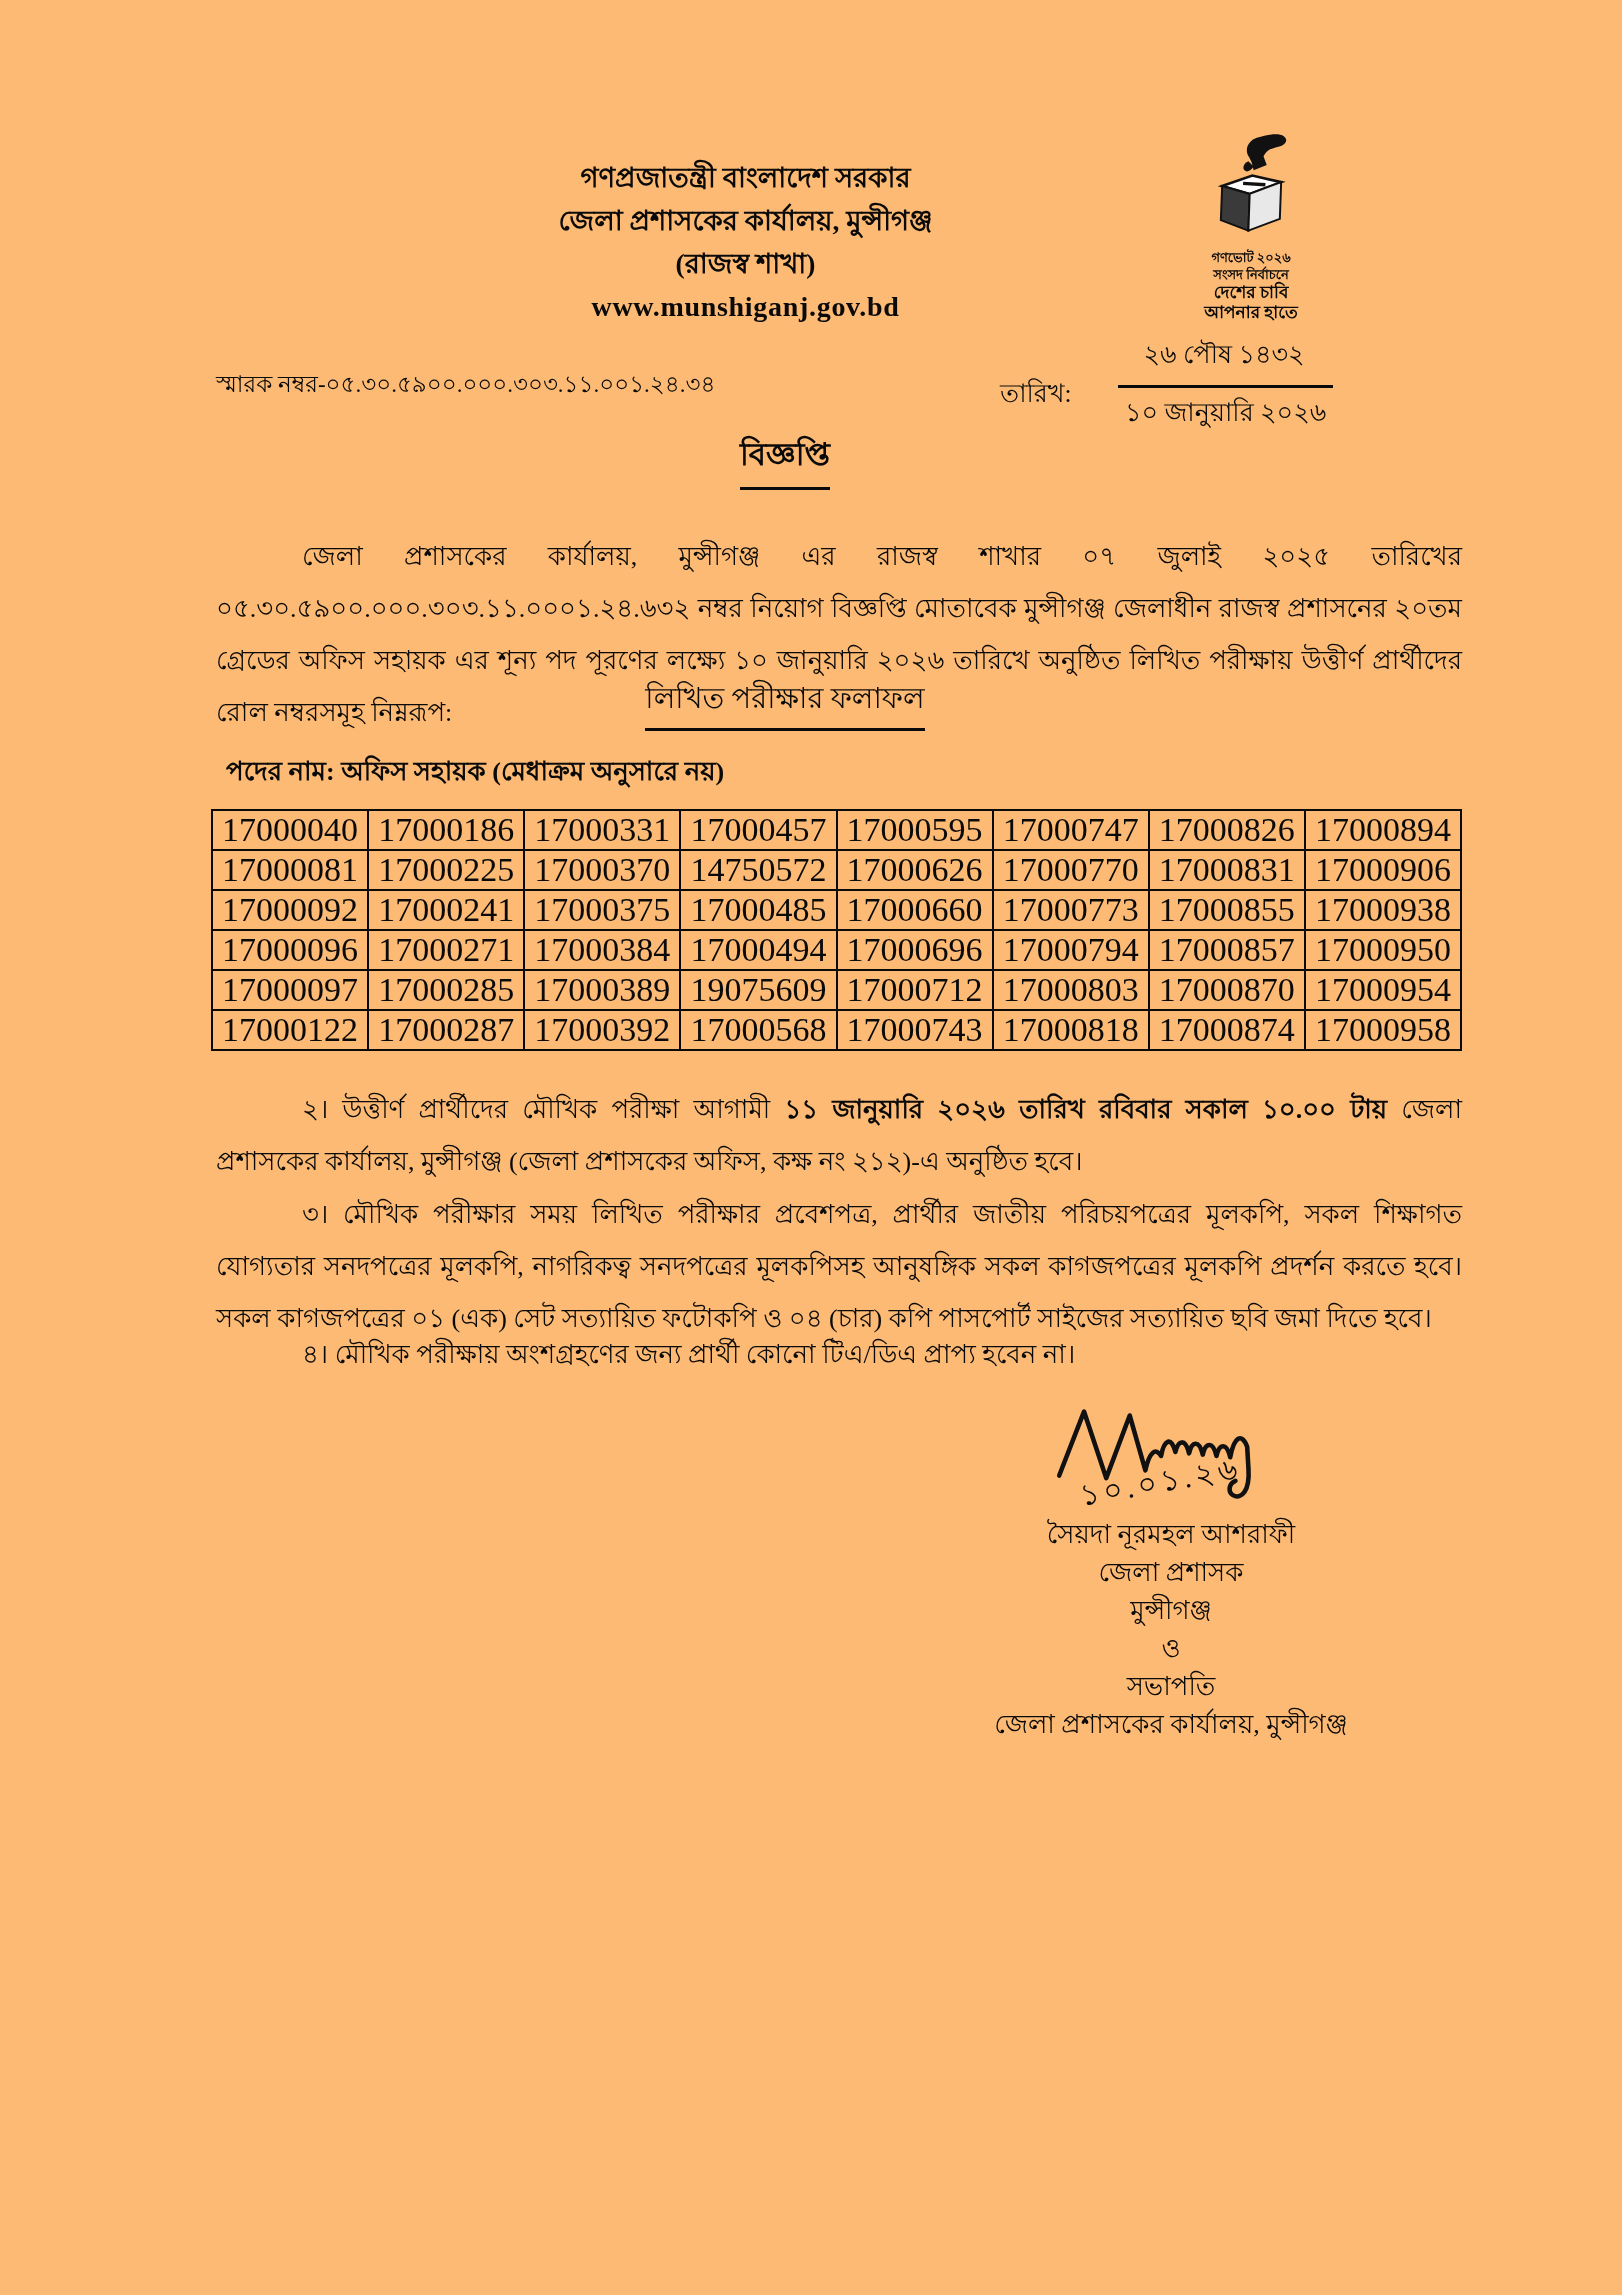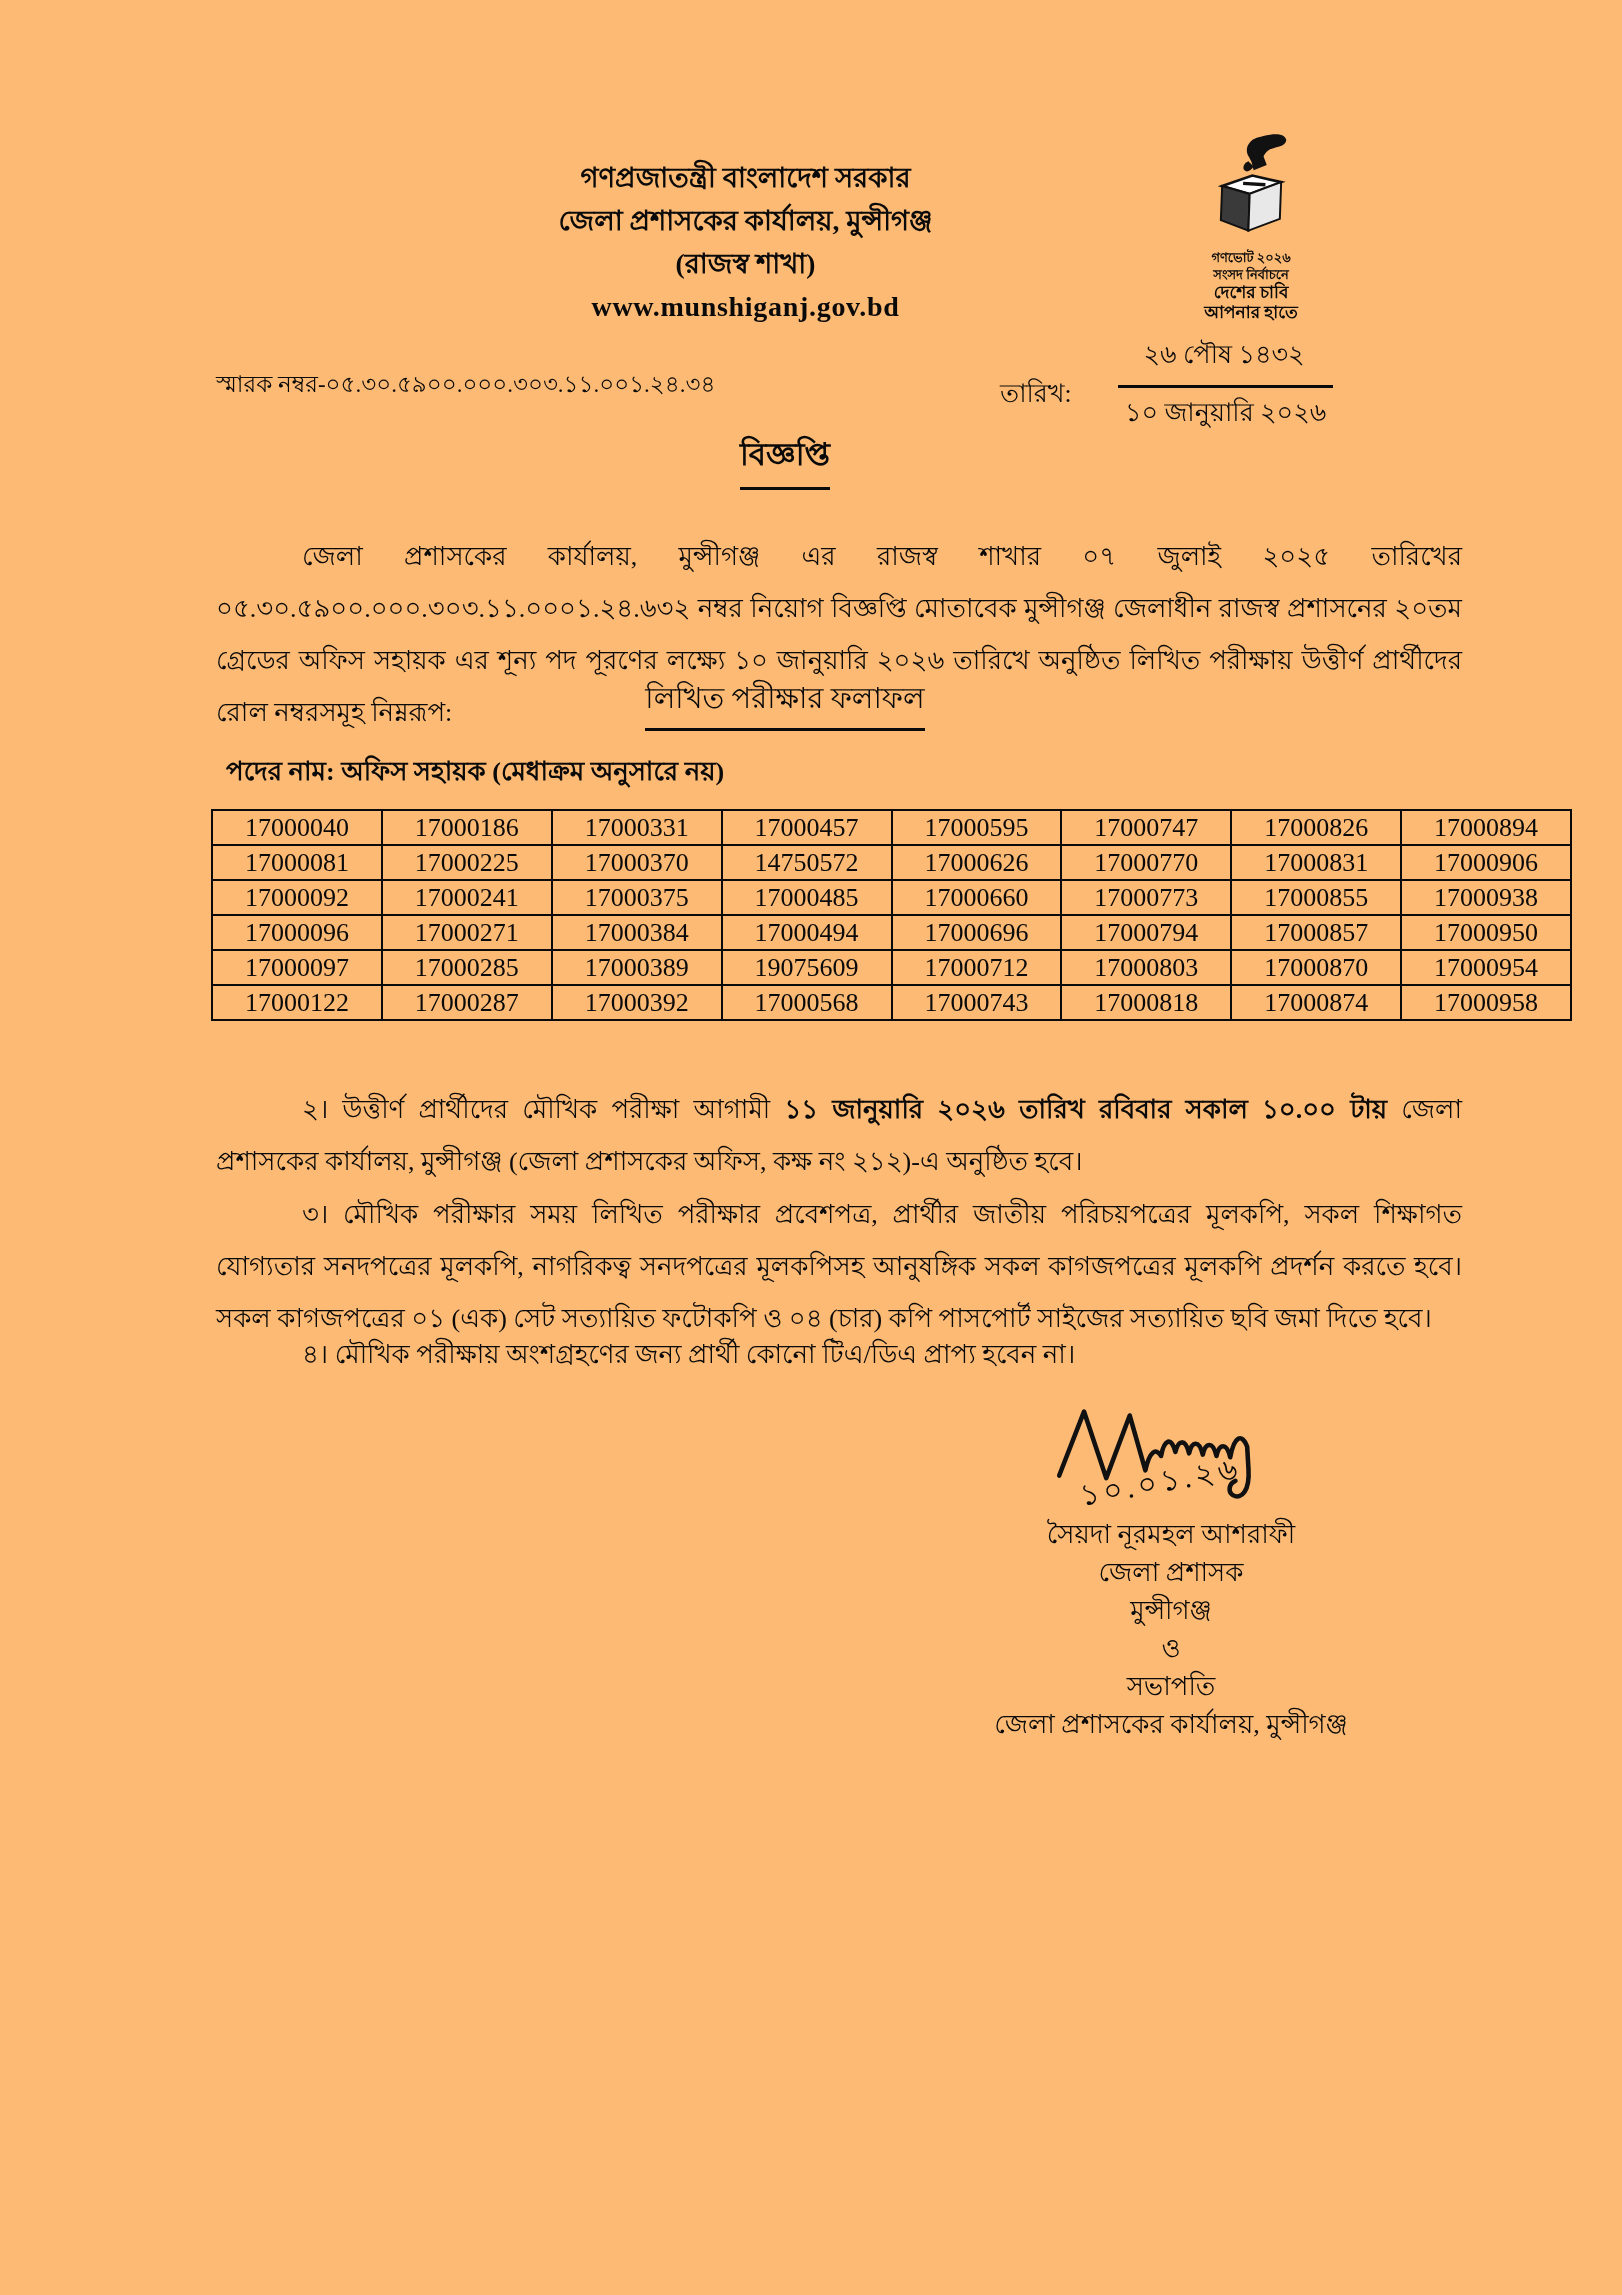--- a/index.html
+++ b/index.html
@@ -58,23 +58,23 @@
   .result-heading span{
     display:inline-block;font-size:29px;font-weight:normal;
     border-bottom:3.3px solid #0a0a0a;padding-bottom:3.9px;
   }
   .post-line{
     position:absolute;top:751px;left:226px;
     font-size:26px;font-weight:bold;
   }
   
   table.rolls{
-    position:absolute;top:809px;left:211px;width:1361px;
+    position:absolute;top:809px;left:211px;width:1251px;
     border-collapse:collapse;border:2.6px solid #0a0a0a;
-    font-size:26px;
+    font-size:34px;
   }
   table.rolls td{
     border:2px solid #0a0a0a;height:33px;width:12.5%;
     text-align:center;vertical-align:middle;padding:0;
   }
   
   .sig-block{
     position:absolute;top:1392px;left:942px;width:458px;
     text-align:center;font-size:26px;line-height:38px;
   }

